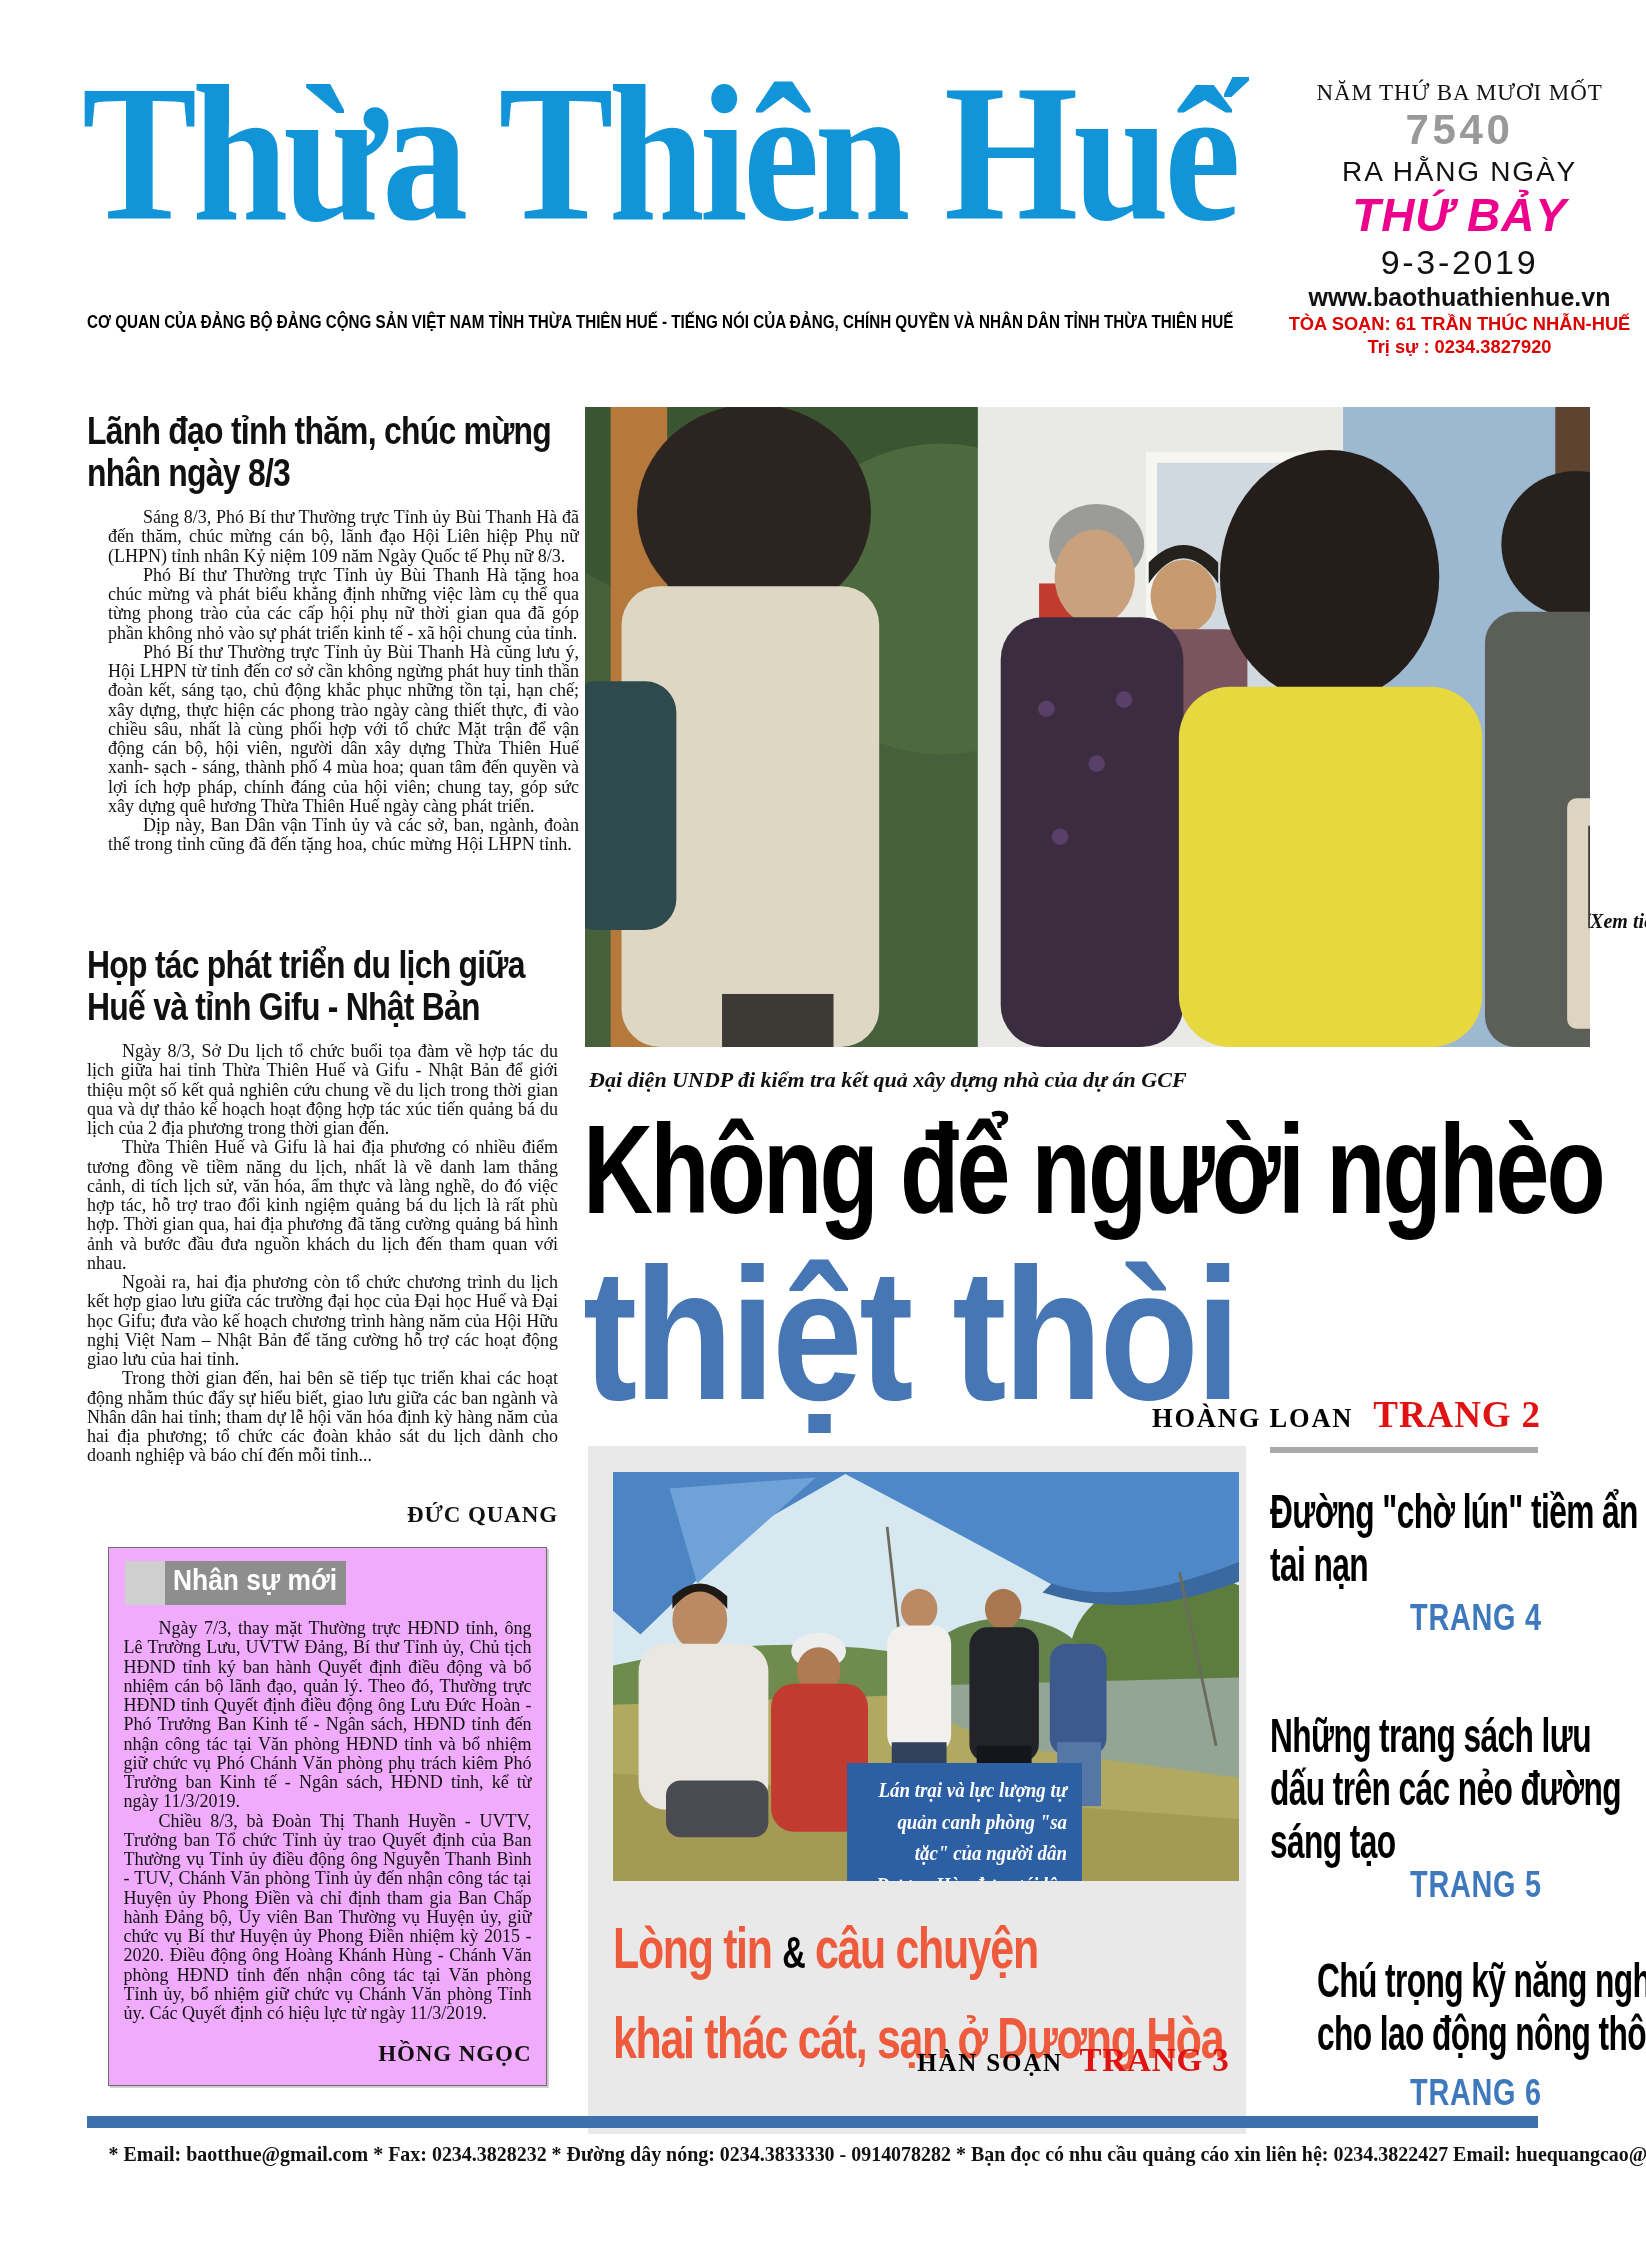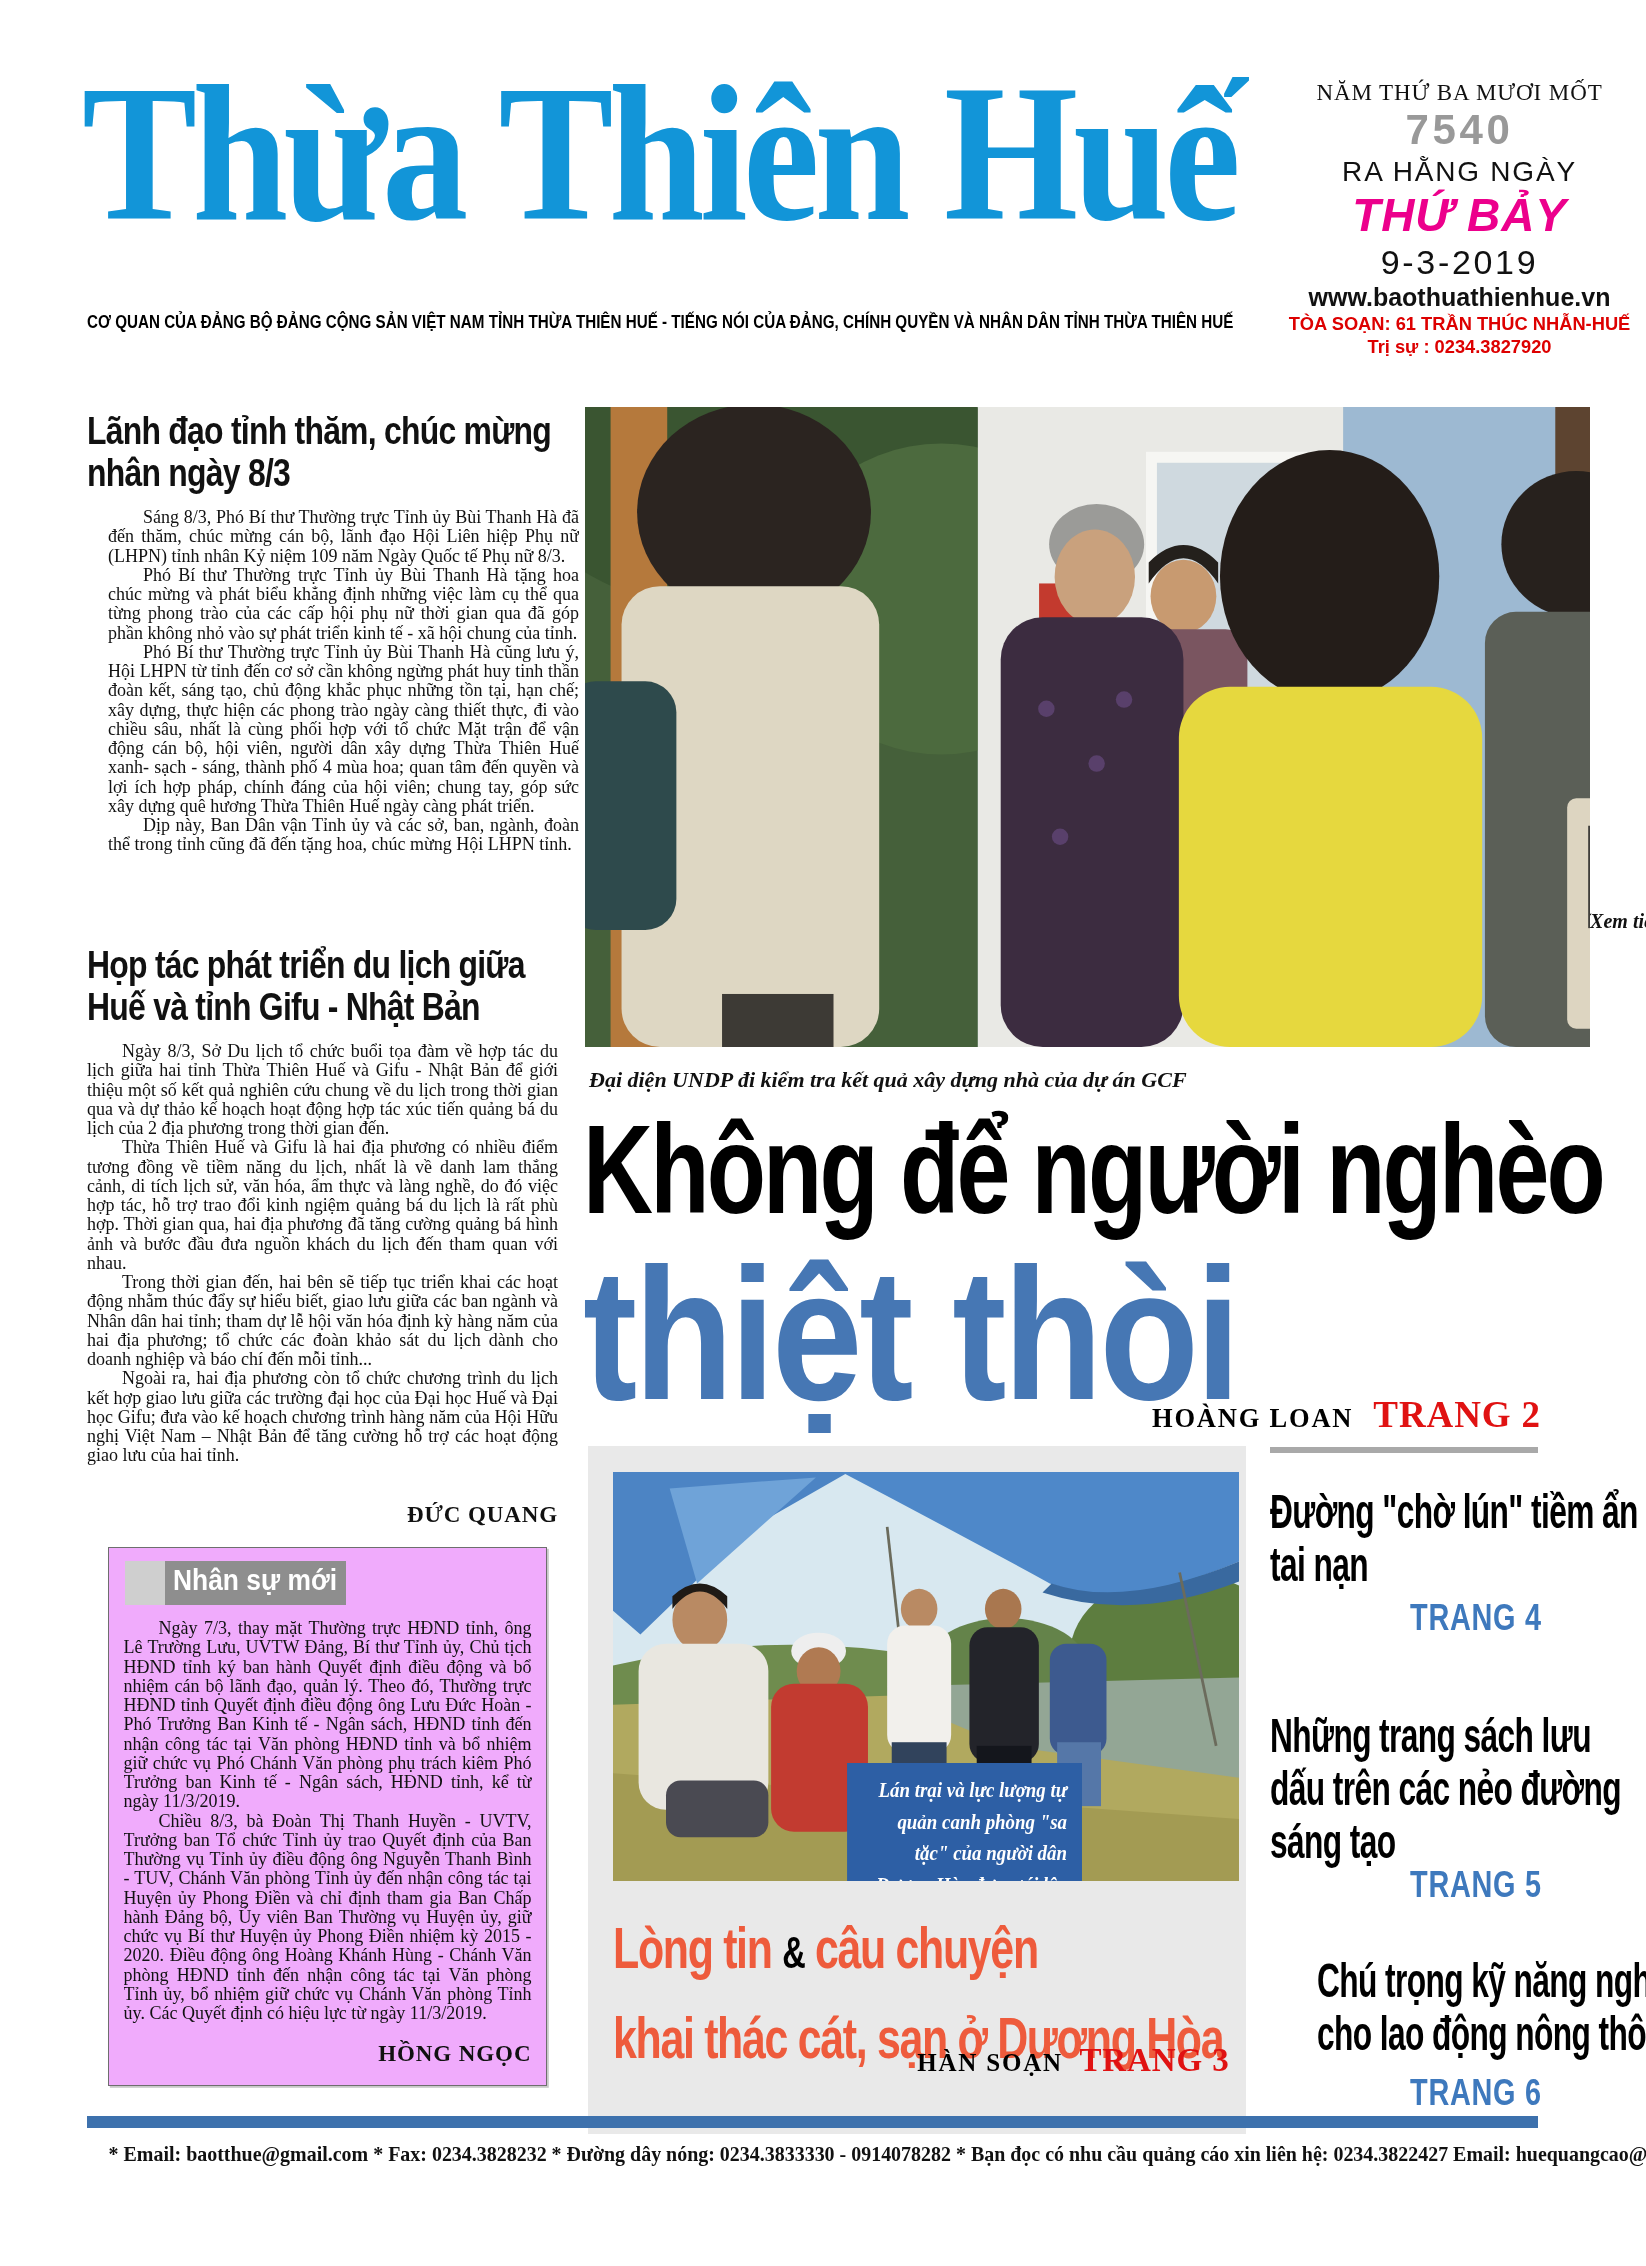--- a/index.html
+++ b/index.html
@@ -105,22 +105,22 @@
     <p>Dịp này, Ban Dân vận Tỉnh ủy và các sở, ban, ngành, đoàn thể trong tỉnh cũng đã đến tặng hoa, chúc mừng Hội LHPN tỉnh.</p>
   </div>
   <div class="abs col-left continuation" style="top:910px;">(Xem tiếp trang 2)</div>
 
   <div class="abs col-left" style="top:945px;">
     <div class="article-title">Họp tác phát triển du lịch giữa Huế và tỉnh Gifu - Nhật Bản</div>
   </div>
   <div class="abs col-left body-text" style="top:1042px;height:455px;overflow:hidden;">
     <p>Ngày 8/3, Sở Du lịch tổ chức buổi tọa đàm về hợp tác du lịch giữa hai tỉnh Thừa Thiên Huế và Gifu - Nhật Bản để giới thiệu một số kết quả nghiên cứu chung về du lịch trong thời gian qua và dự thảo kế hoạch hoạt động hợp tác xúc tiến quảng bá du lịch của 2 địa phương trong thời gian đến.</p>
     <p>Thừa Thiên Huế và Gifu là hai địa phương có nhiều điểm tương đồng về tiềm năng du lịch, nhất là về danh lam thắng cảnh, di tích lịch sử, văn hóa, ẩm thực và làng nghề, do đó việc hợp tác, hỗ trợ trao đổi kinh ngiệm quảng bá du lịch là rất phù hợp. Thời gian qua, hai địa phương đã tăng cường quảng bá hình ảnh và bước đầu đưa nguồn khách du lịch đến tham quan với nhau.</p>
+    <p>Ngoài ra, hai địa phương còn tổ chức chương trình du lịch kết hợp giao lưu giữa các trường đại học của Đại học Huế và Đại học Gifu; đưa vào kế hoạch chương trình hàng năm của Hội Hữu nghị Việt Nam – Nhật Bản để tăng cường hỗ trợ các hoạt động giao lưu của hai tỉnh.</p>
     <p>Trong thời gian đến, hai bên sẽ tiếp tục triển khai các hoạt động nhằm thúc đẩy sự hiểu biết, giao lưu giữa các ban ngành và Nhân dân hai tỉnh; tham dự lễ hội văn hóa định kỳ hàng năm của hai địa phương; tổ chức các đoàn khảo sát du lịch dành cho doanh nghiệp và báo chí đến mỗi tỉnh...</p>
-    <p>Ngoài ra, hai địa phương còn tổ chức chương trình du lịch kết hợp giao lưu giữa các trường đại học của Đại học Huế và Đại học Gifu; đưa vào kế hoạch chương trình hàng năm của Hội Hữu nghị Việt Nam – Nhật Bản để tăng cường hỗ trợ các hoạt động giao lưu của hai tỉnh.</p>
   </div>
   <div class="abs col-left byline" style="top:1502px;">ĐỨC QUANG</div>
 
   <div class="abs news-box" style="left:108px;top:1547px;width:437px;height:537px;">
     <div class="box-bar">
       <div class="box-bar-light"></div>
       <div class="box-bar-label">Nhân sự mới</div>
     </div>
     <div class="body-text" style="position:absolute;left:14.6px;top:71px;width:408px;height:413px;overflow:hidden;">
       <p>Ngày 7/3, thay mặt Thường trực HĐND tỉnh, ông Lê Trường Lưu, UVTW Đảng, Bí thư Tỉnh ủy, Chủ tịch HĐND tỉnh ký ban hành Quyết định điều động và bổ nhiệm cán bộ lãnh đạo, quản lý. Theo đó, Thường trực HĐND tỉnh Quyết định điều động ông Lưu Đức Hoàn - Phó Trưởng Ban Kinh tế - Ngân sách, HĐND tỉnh đến nhận công tác tại Văn phòng HĐND tỉnh và bổ nhiệm giữ chức vụ Phó Chánh Văn phòng phụ trách kiêm Phó Trưởng ban Kinh tế - Ngân sách, HĐND tỉnh, kể từ ngày 11/3/2019.</p>

